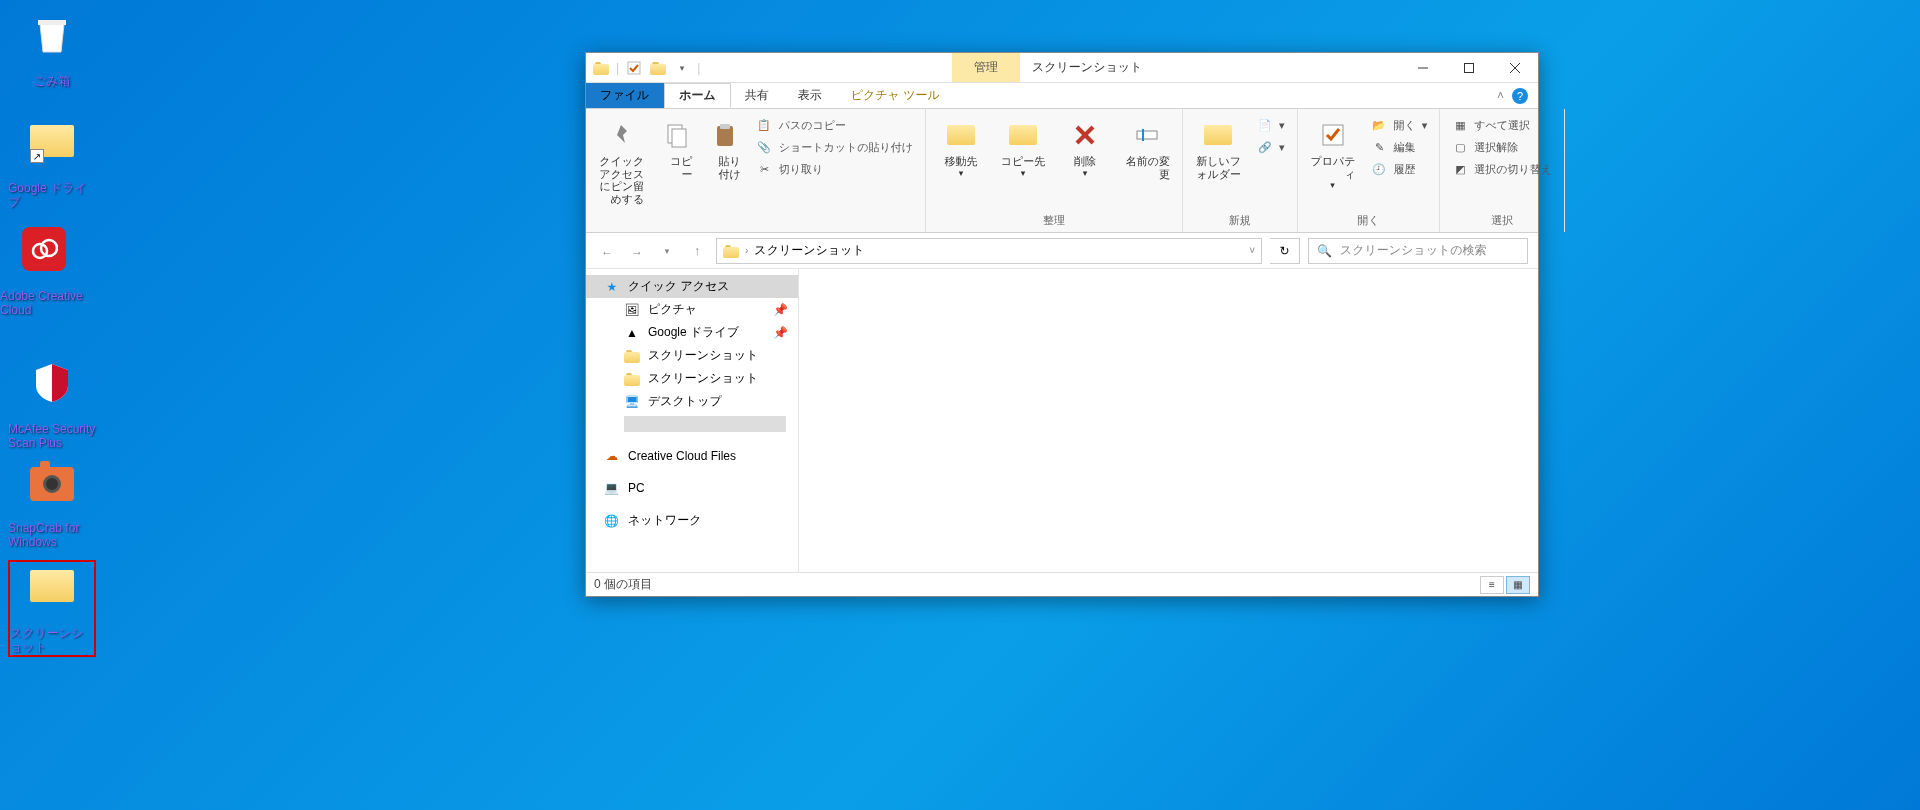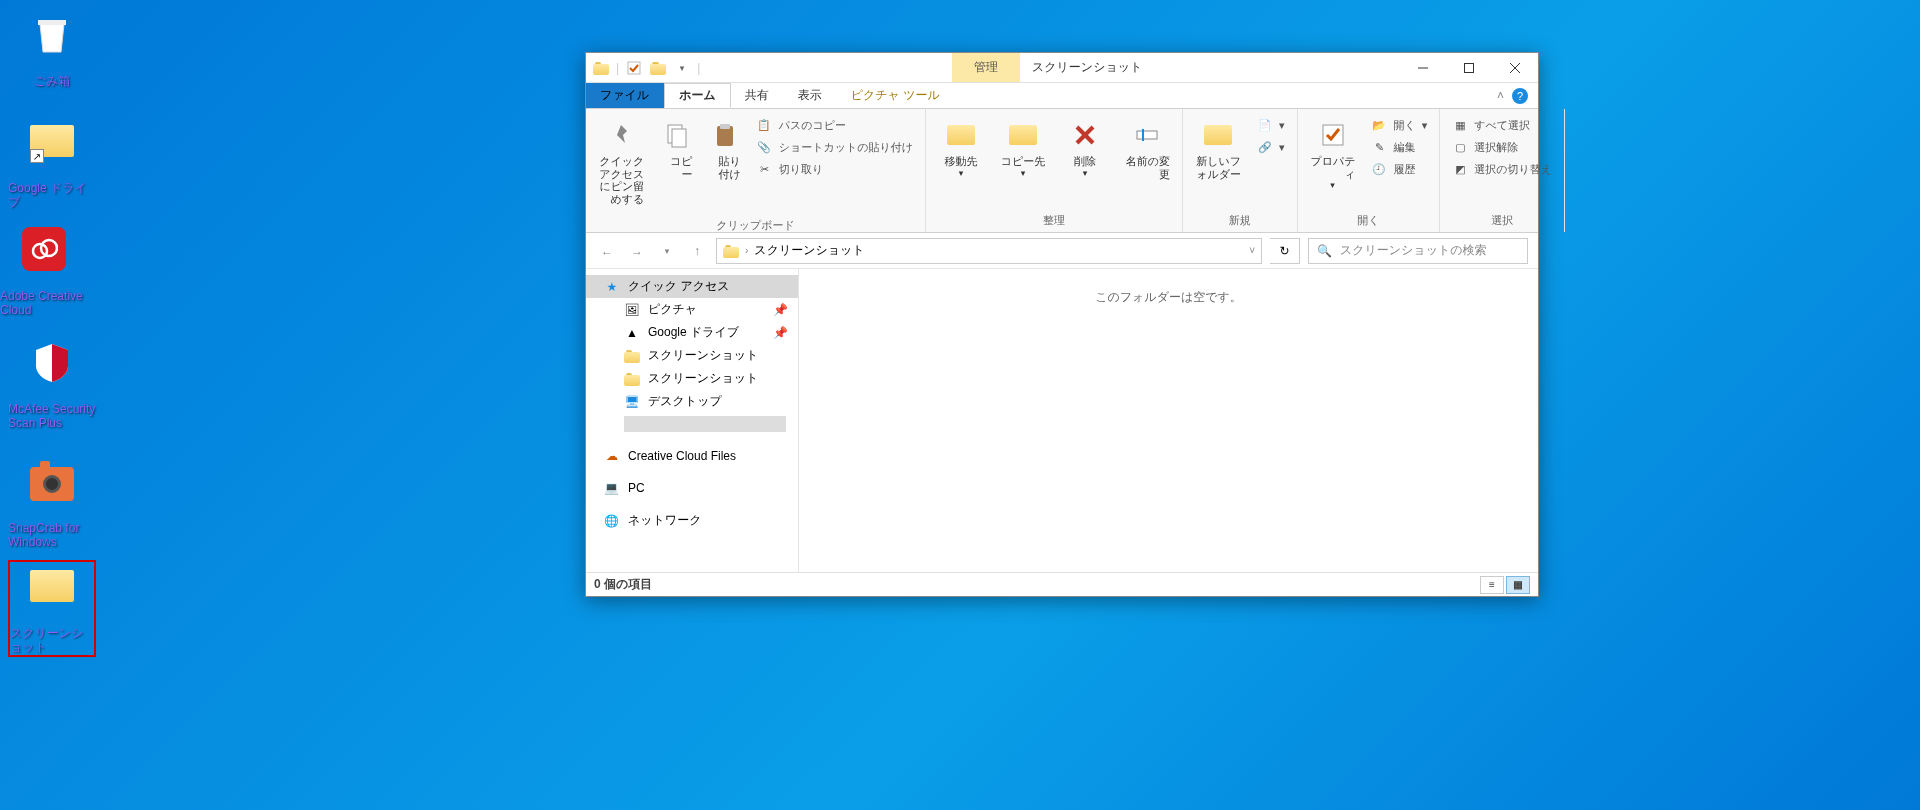--- a/index.html
+++ b/index.html
@@ -91,21 +91,21 @@
   .nav-item.active { background:#d8d8d8; }
   .nav-item.child { padding-left:38px; }
   .nav-item .ni { width:16px; height:16px; display:flex; align-items:center; justify-content:center; flex-shrink:0; }
   .nav-item .pin { position:absolute; right:10px; color:#888; }
   .nav-sep { height:10px; }
   .nav-blank { height:16px; margin:3px 12px 3px 38px; background:#ddd; }
 
   .file-view { flex:1; display:flex; align-items:flex-start; justify-content:center; padding-top:20px; color:#666; font-size:12px; }
 
   
-  .statusbar { height:24px; border-top:1px solid #e0e0e0; display:flex; align-items:center; padding:0 8px; font-size:12px; color:#444;font-weight:bold; }
+  .statusbar { height:24px; border-top:1px solid #e0e0e0; display:flex; align-items:center; padding:0 8px; font-size:12px; color:#444; }
   .statusbar .viewswitch { margin-left:auto; display:flex; gap:2px; }
   .vbtn { width:24px; height:18px; border:1px solid #ccc; display:flex; align-items:center; justify-content:center; font-size:10px; }
   .vbtn.active { background:#cfe8fb; border-color:#7ab8e0; }
 
   
   .folder-ic { width:100%; height:100%; position:relative; }
   .folder-ic::before { content:""; position:absolute; left:2px; top:6px; width:40%; height:18%; background:#e8c253; border-radius:2px 2px 0 0; }
   .folder-ic::after { content:""; position:absolute; left:0; top:14%; width:100%; height:72%; background:linear-gradient(#ffe9a3,#f5cf63); border-radius:2px; }
   .folder-ic.sm::before { top:2px; height:3px; }
   .folder-ic.sm::after { top:4px; }
@@ -134,21 +134,21 @@
       <div class="ic" style="position:relative;">
         <div style="width:44px;height:44px;background:#da1f26;border-radius:8px;display:flex;align-items:center;justify-content:center;">
           <svg width="28" height="28">
             <circle cx="10" cy="16" r="7" fill="none" stroke="#fff" stroke-width="2.5"></circle>
             <circle cx="19" cy="13" r="8" fill="none" stroke="#fff" stroke-width="2.5"></circle>
           </svg>
         </div>
       </div>
       <div class="label">Adobe Creative Cloud</div>
     </div>
-    <div class="desktop-icon" style="left: 8px; top: 338px;">
+    <div class="desktop-icon" style="left: 8px; top: 358px;">
       <div class="ic" style="position:relative;">
         <svg width="44" height="44">
           <path d="M22 4 L38 10 L38 26 C38 34 30 40 22 42 C14 40 6 34 6 26 L6 10 Z" fill="#fff"></path>
           <path d="M22 4 L38 10 L38 26 C38 34 30 40 22 42 L22 4 Z" fill="#c8102e"></path>
         </svg>
       </div>
       <div class="label">McAfee Security Scan Plus</div>
     </div>
     <div class="desktop-icon" style="left: 8px; top: 457px;">
       <div class="ic" style="position:relative;">
@@ -261,21 +261,20 @@
           <div class="small-btn">
               <span class="si">📎</span>
               <span>ショートカットの貼り付け</span>
             </div>
           <div class="small-btn">
               <span class="si">✂</span>
               <span>切り取り</span>
             </div>
         </div>
       </div>
-      <div class="gname">クリップボード</div>
     </div>
 
     <div class="ribbon-group">
       <div class="body">
         <div class="big-btn">
           <span class="bi">
               <span class="folder-ic" style="width:28px;height:28px;"></span>
             </span>
           <span>移動先</span>
             <span style="font-size:9px;">▾</span>
@@ -445,23 +444,20 @@
       <div class="nav-item">
         <span class="ni">💻</span>
         <span>PC</span>
       </div>
       <div class="nav-sep"></div>
       <div class="nav-item">
         <span class="ni">🌐</span>
         <span>ネットワーク</span>
       </div>
     </div>
-    <div class="file-view">
-      <span>このフォルダーは空です。</span>
-    </div>
   </div>
 
   <div class="statusbar">
     <span>0 個の項目</span>
     <div class="viewswitch">
       <div class="vbtn">≡</div>
       <div class="vbtn active">▦</div>
     </div>
   </div>
 

